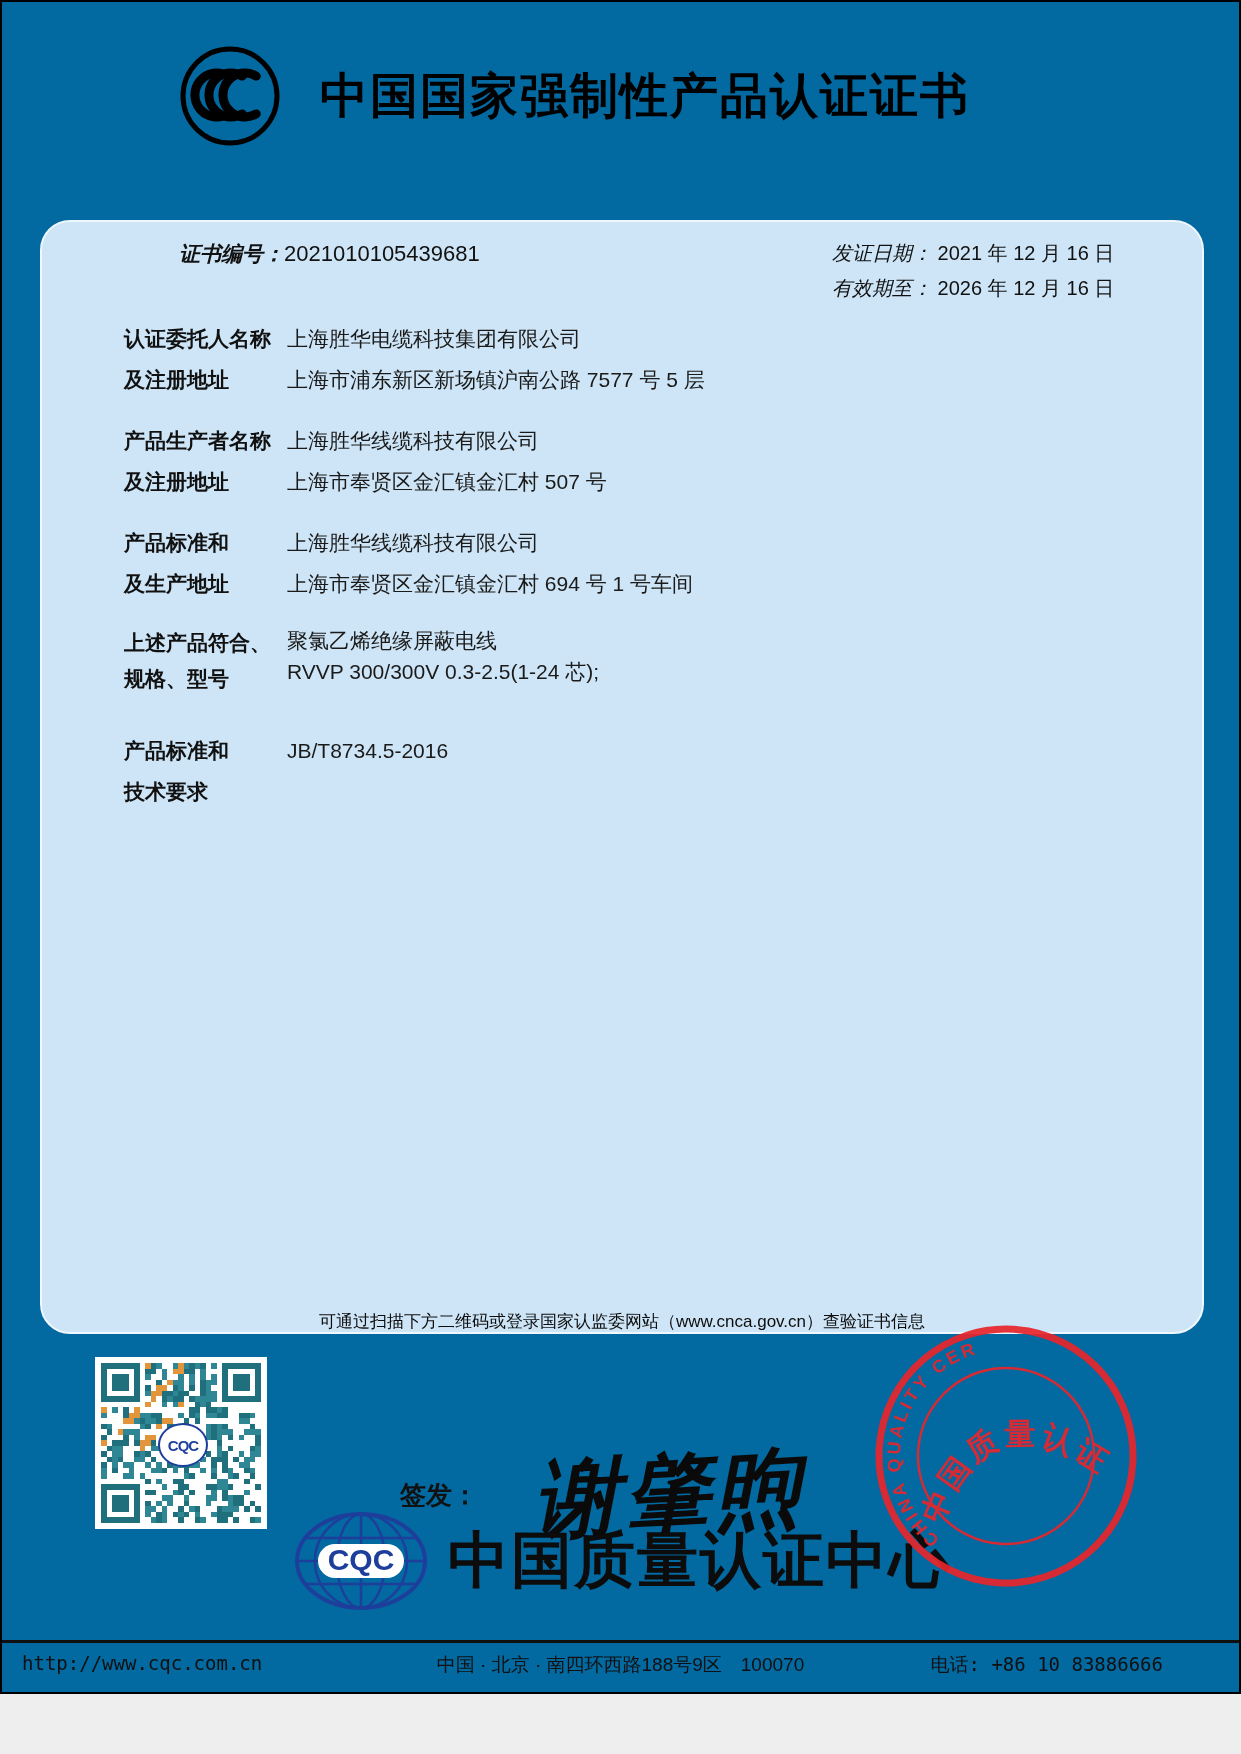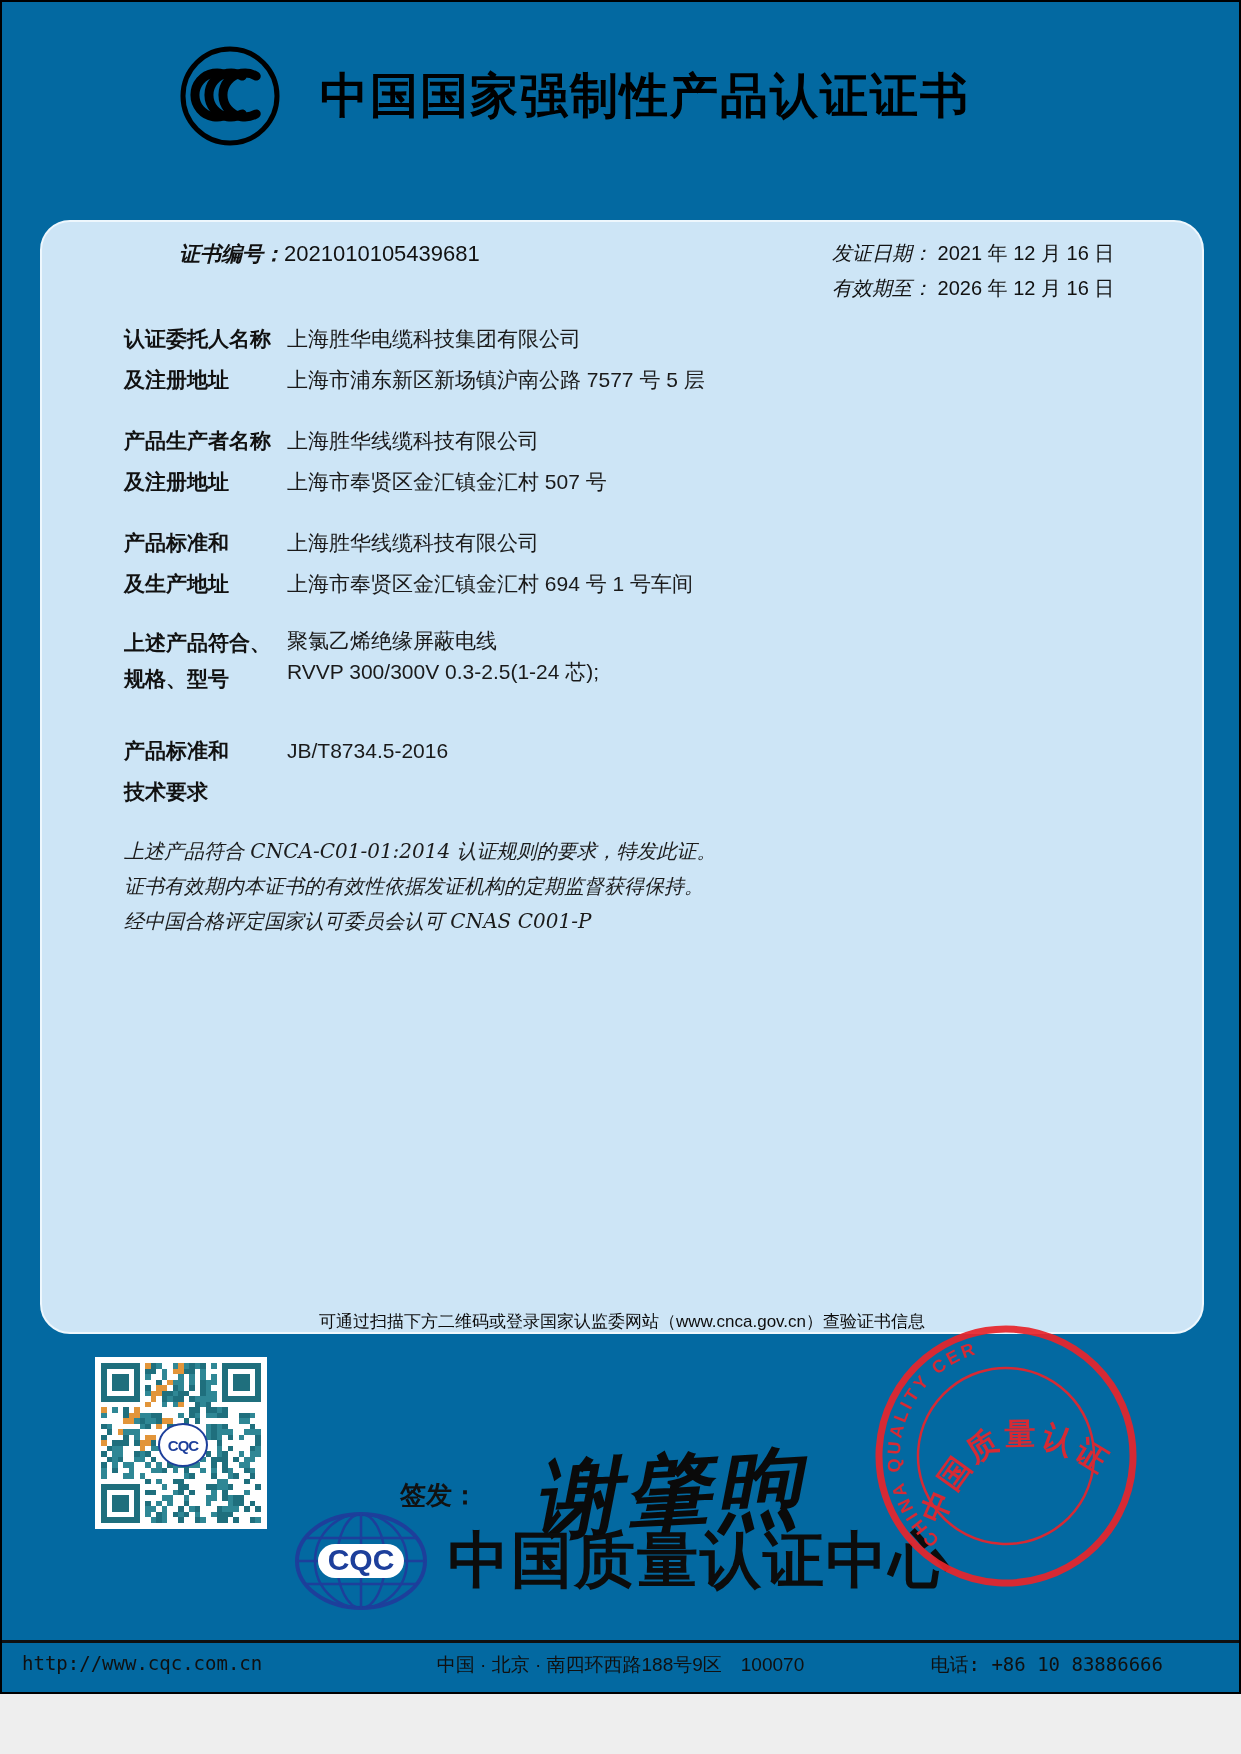--- a/index.html
+++ b/index.html
@@ -131,25 +131,20 @@
       <div class="labels">
         <div>产品标准和</div>
         <div>技术要求</div>
       </div>
       <div class="values">
         <div>JB/T8734.5-2016</div>
         <div></div>
       </div>
     </div>
 
-    <div class="statements kai">
-      <div>上述产品符合 CNCA-C01-01:2014 认证规则的要求，特发此证。</div>
-      <div>证书有效期内本证书的有效性依据发证机构的定期监督获得保持。</div>
-      <div>经中国合格评定国家认可委员会认可 CNAS C001-P</div>
-    </div>
 
     <div class="qr-note">可通过扫描下方二维码或登录国家认监委网站（www.cnca.gov.cn）查验证书信息</div>
   </div>
 
   <div class="qr" id="qr">
     <div class="finder f-tl"></div>
     <div class="finder f-tr"></div>
     <div class="finder f-bl"></div>
     <div class="qr-badge">CQC</div>
   <div></div>

